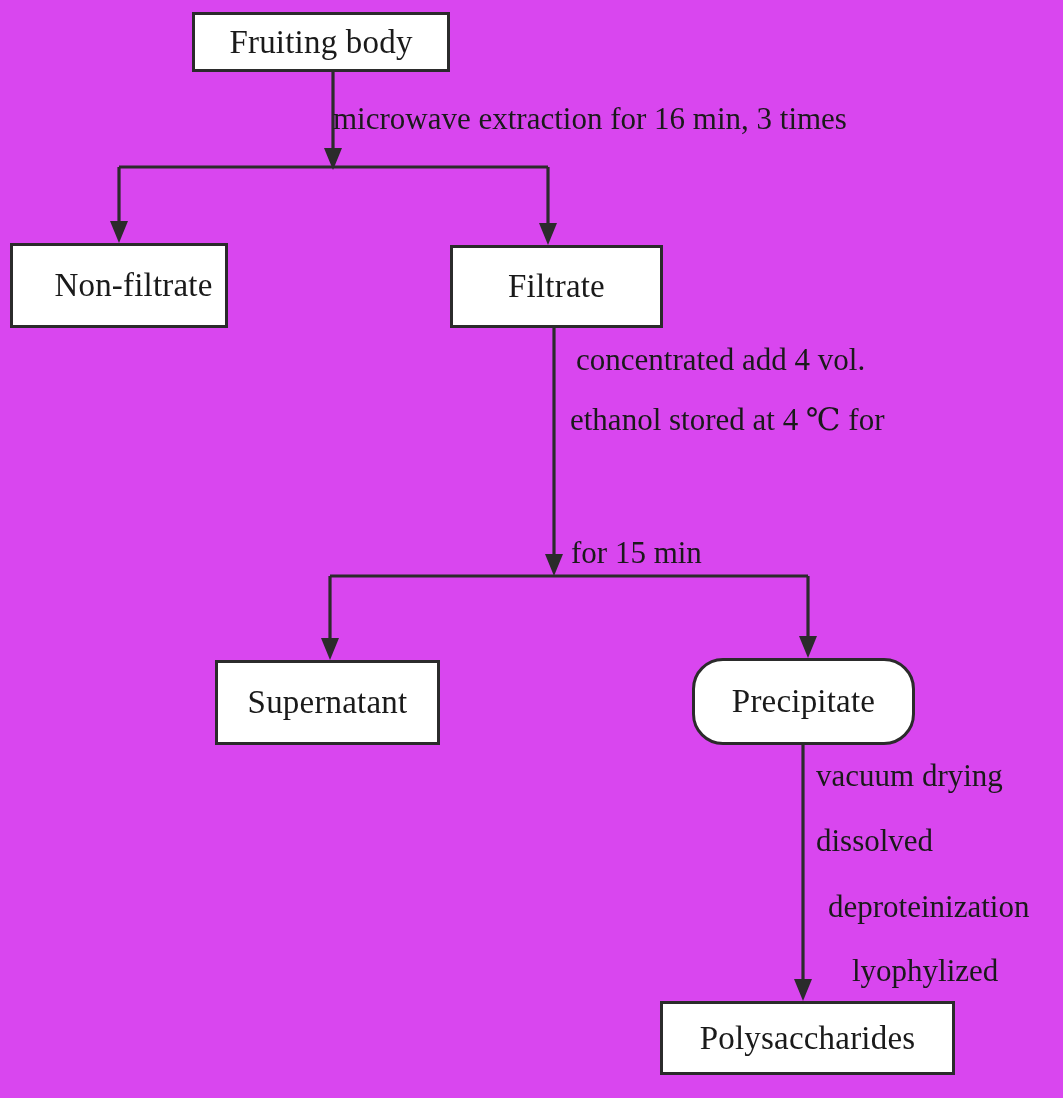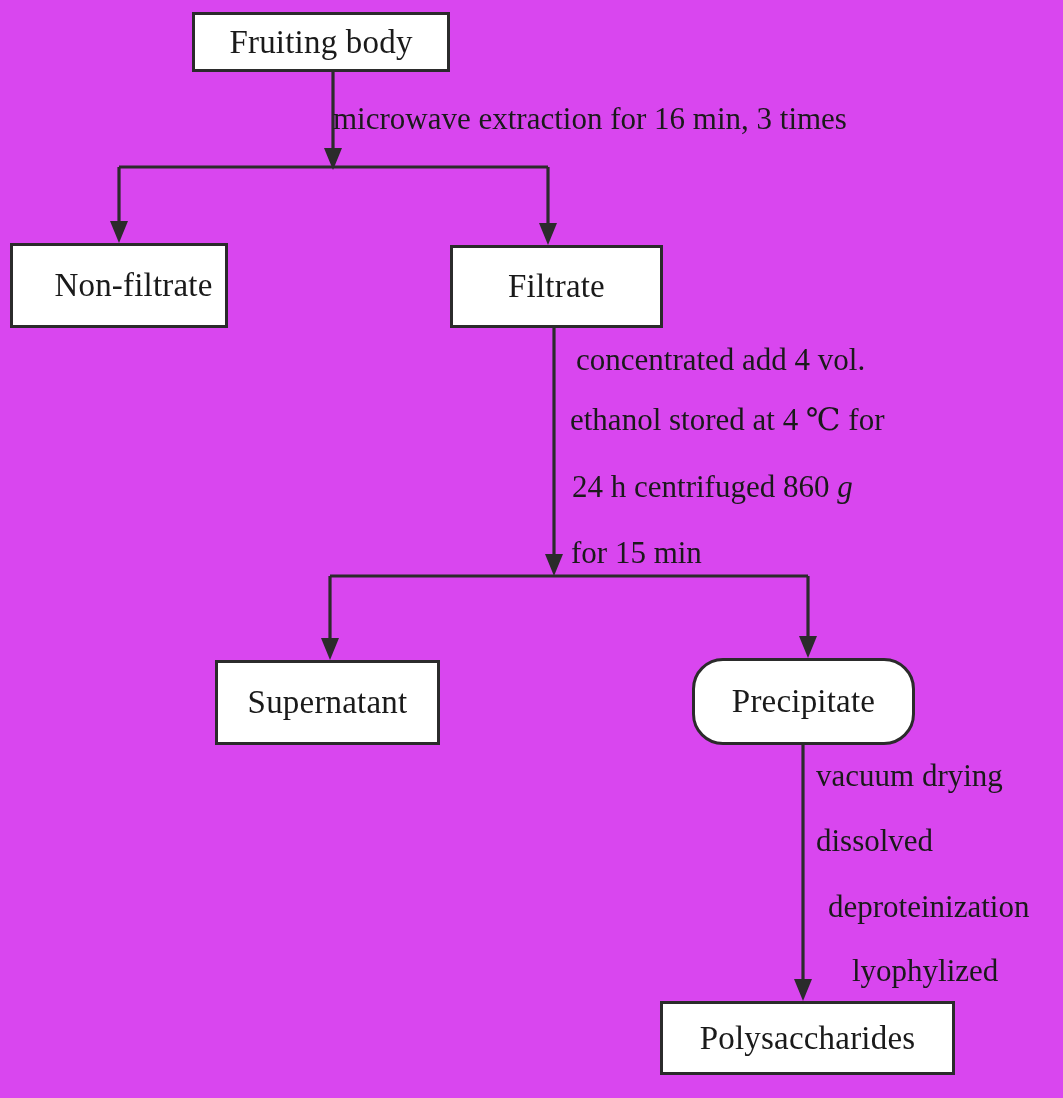--- a/index.html
+++ b/index.html
@@ -124,23 +124,20 @@
   <div class="node" style="left:660px; top:1001px; width:295px; height:74px;">
     <span class="node-label">Polysaccharides</span>
   </div>
 
   <div class="edge-label" style="left:333px; top:103px;">microwave extraction for 16 min, 3 times</div>
 
   <div class="edge-label" style="left:576px; top:336px;margin-top:8px;">concentrated add 4 vol.</div>
 
   <div class="edge-label" style="left:570px; top:404px;">ethanol stored at 4 ℃ for</div>
 
-  <div class="edge-label" style="left:572px; top:471px;">
-    <span>24 h centrifuged 860 </span><span class="ital">g</span>
-  </div>
 
   <div class="edge-label" style="left:571px; top:537px;">for 15 min</div>
 
   <div class="edge-label" style="left:816px; top:760px;">vacuum drying</div>
 
   <div class="edge-label" style="left:816px; top:825px;">dissolved</div>
 
   <div class="edge-label" style="left:816px; top:891px;margin-left:12px;">deproteinization</div>
 
   <div class="edge-label" style="left:852px; top:955px;">lyophylized</div>

